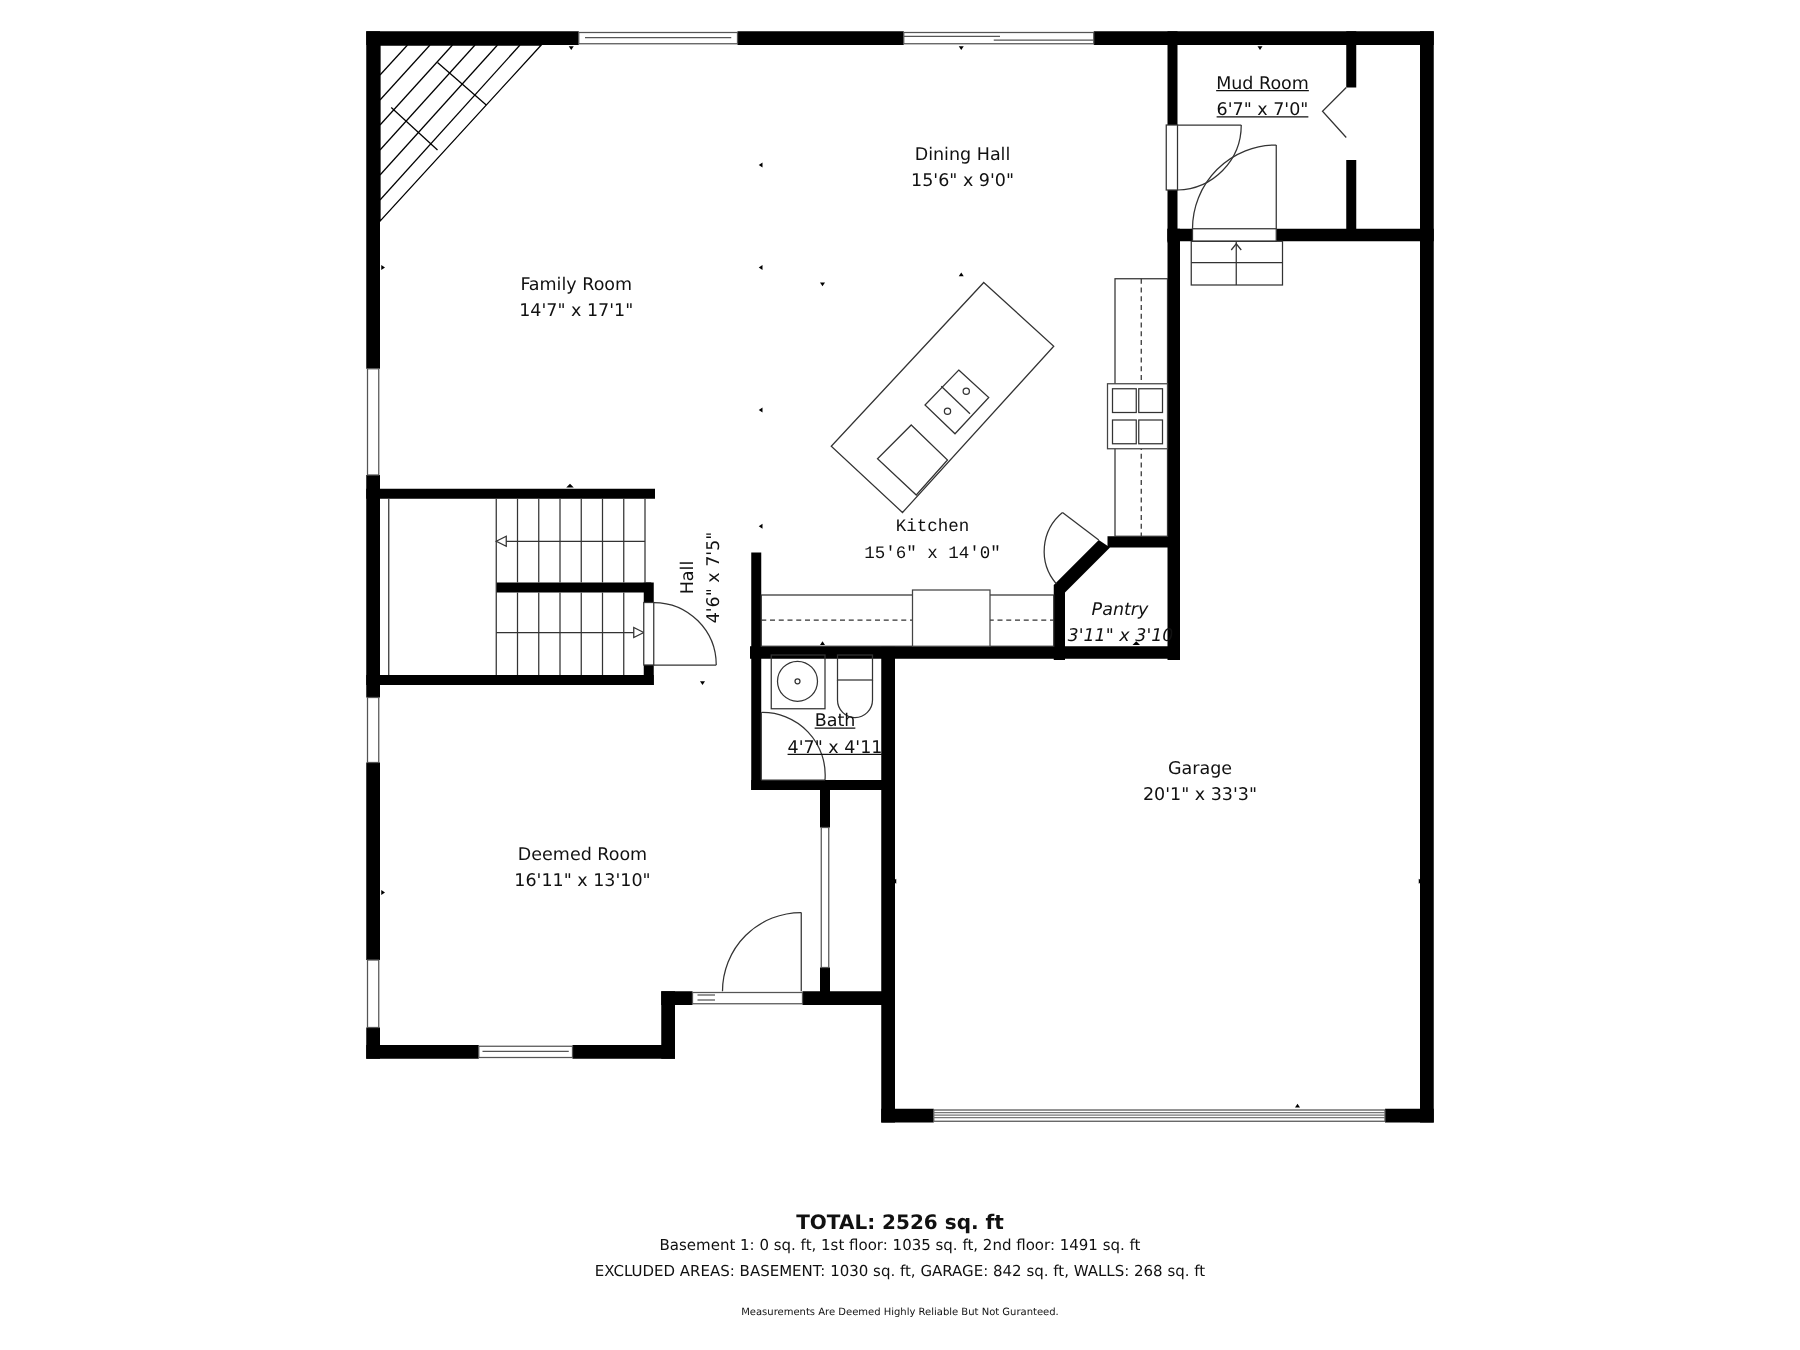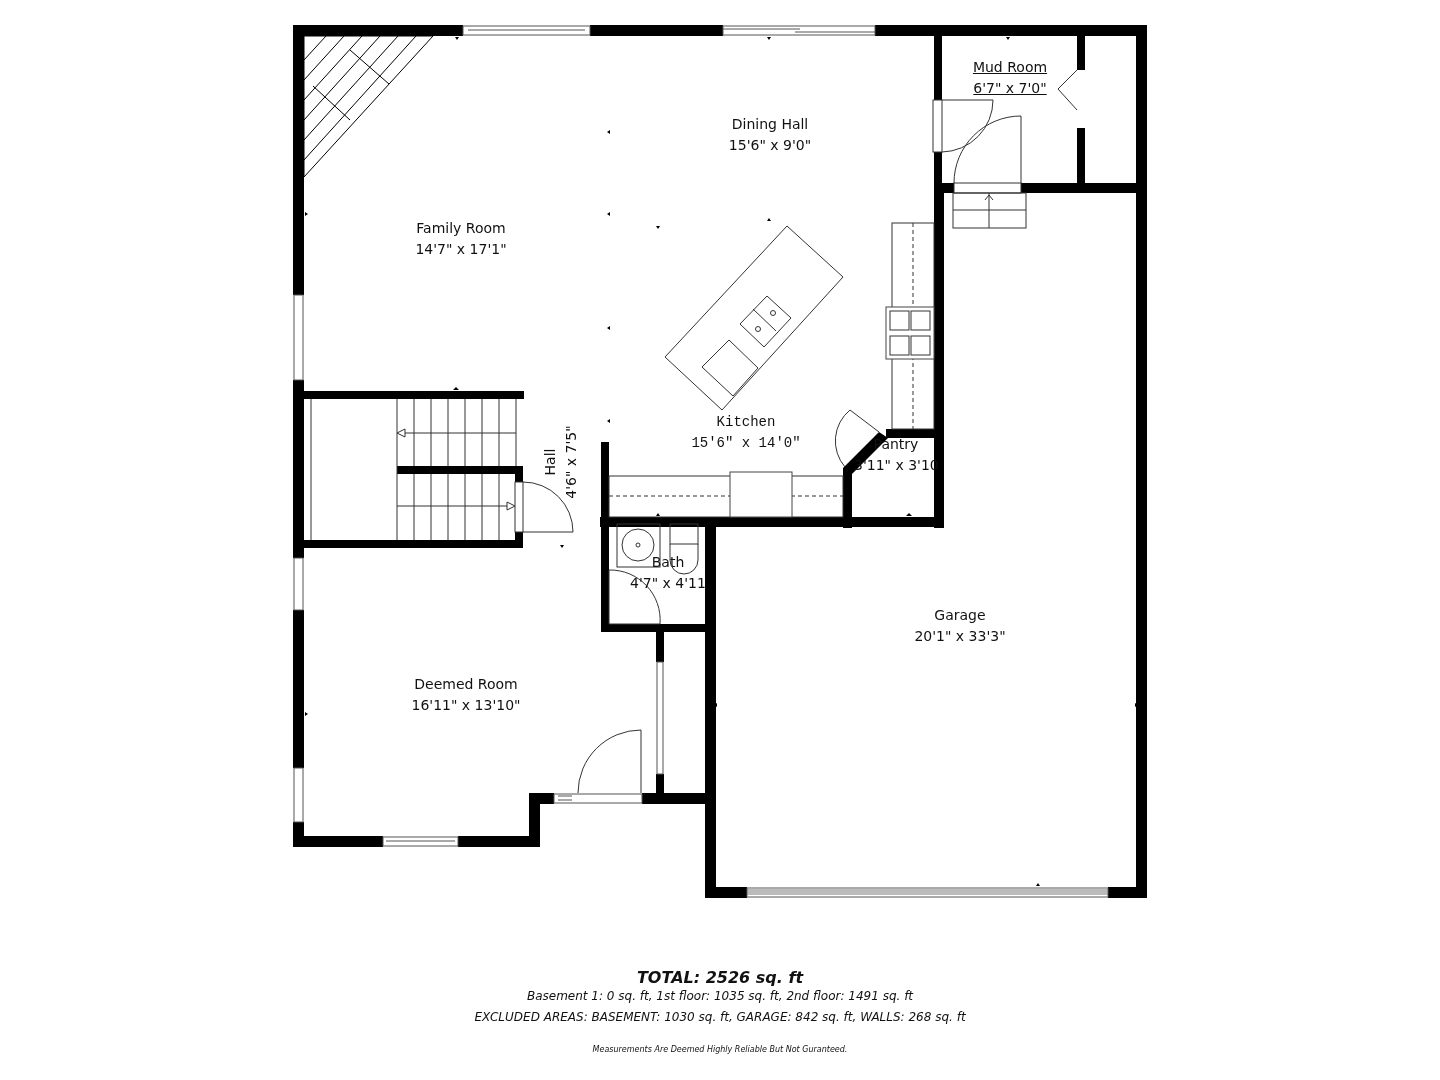--- a/index.html
+++ b/index.html
@@ -5,21 +5,21 @@
   html, body { margin: 0; padding: 0; background: #ffffff; }
   body { width: 1440px; height: 1080px; position: relative; overflow: hidden; font-family: "DejaVu Sans", sans-serif; color: #111; }
   #plan { position: absolute; left: 0; top: 0; width: 1440px; height: 1080px; }
   .wall { fill: #000; }
   .thin { fill: none; stroke: #333; stroke-width: 1; }
   .thin2 { fill: #fff; stroke: #444; stroke-width: 1; }
   .dash { fill: none; stroke: #333; stroke-width: 1; stroke-dasharray: 4 3; }
   .win { fill: #fff; stroke: #555; stroke-width: 1; }
   .room-label { position: absolute; text-align: center; font-size: 14px; line-height: 21px; color: #111; white-space: nowrap; transform: translateX(-50%); }
   .room-label.vert { transform: translate(-50%, -50%) rotate(-90deg); }
-  .footer { position: absolute; left: 0; width: 1440px; text-align: center; color: #111; font-style: italic; }
+  .footer { position: absolute; left: 0; width: 1440px; text-align: center; color: #111; }
   .f-total { top: 968px; font-size: 16px; font-weight: bold; }
   .f-line { font-size: 12px; }
   .f-l1 { top: 989px; }
   .f-l2 { top: 1010px; }
   .f-note { top: 1045px; font-size: 8px; }
 </style>
 </head>
 <body>
 
 <svg id="plan" viewBox="0 0 1440 1080" xmlns="http://www.w3.org/2000/svg">
@@ -229,29 +229,29 @@
   <div>15'6" x 9'0"</div>
 </div>
 <div class="room-label" style="left:1010px; top:57px;text-decoration:underline;">
   <div>Mud Room</div>
   <div>6'7" x 7'0"</div>
 </div>
 <div class="room-label" style="left:746px; top:412px;font-family:Liberation Mono, monospace;">
   <div>Kitchen</div>
   <div>15'6" x 14'0"</div>
 </div>
-<div class="room-label" style="left:896px; top:434px; width:84px; overflow:hidden;">
+<div class="room-label" style="left:896px; top:478px; width:84px; overflow:hidden;font-style:italic;">
   <div>Pantry</div>
   <div>3'11" x 3'10</div>
 </div>
 <div class="room-label vert" style="left:561px; top:462px;">
   <div>Hall</div>
   <div>4'6" x 7'5"</div>
 </div>
-<div class="room-label" style="left:668px; top:552px; width:80px; overflow:hidden;">
+<div class="room-label" style="left:668px; top:567px; width:80px; overflow:hidden;text-decoration:underline;">
   <div>Bath</div>
   <div>4'7" x 4'11</div>
 </div>
 <div class="room-label" style="left:466px; top:674px;">
   <div>Deemed Room</div>
   <div>16'11" x 13'10"</div>
 </div>
 <div class="room-label" style="left:960px; top:605px;">
   <div>Garage</div>
   <div>20'1" x 33'3"</div>

